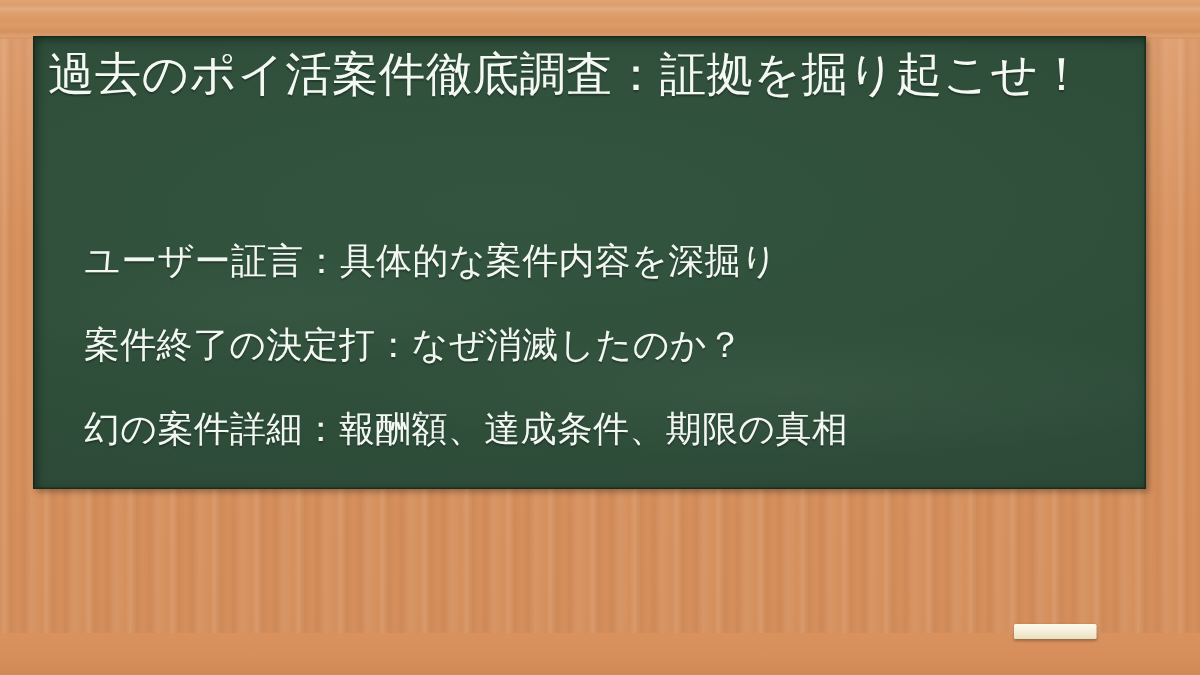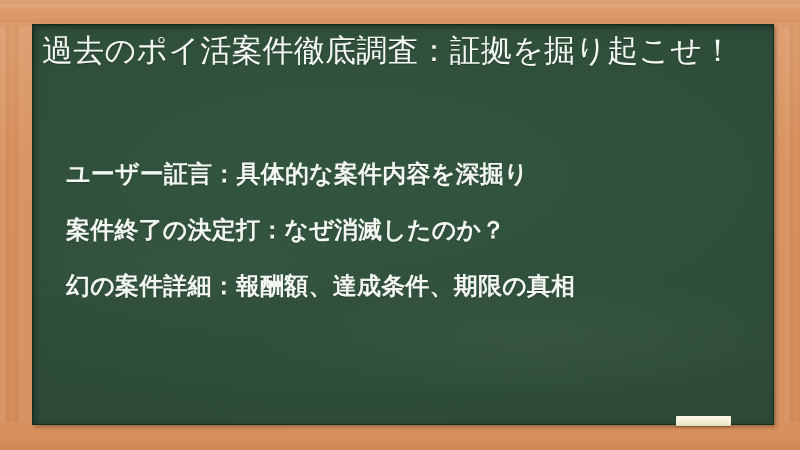--- a/index.html
+++ b/index.html
@@ -64,24 +64,24 @@
     position: absolute;
     left: 0; bottom: 0;
     width: 800px; height: 28px;
     background: linear-gradient(180deg, #d9915e 0%, #d78e5b 60%, #d08857 100%);
     pointer-events: none;
   }
 
   
   #board {
     position: absolute;
-    left: 32px;
+    left: 22px;
     top: 24px;
     width: 742px;
-    height: 401px;
+    height: 302px;
     background:
       radial-gradient(ellipse 120% 90% at 42% 38%, #33553f 0%, #2f4e3a 55%, #2a4735 100%);
     box-shadow:
       inset 0 0 0 1px rgba(20,40,28,0.75),
       inset 2px 2px 7px rgba(0,0,0,0.45),
       2px 2px 4px rgba(0,0,0,0.30);
     overflow: hidden;
   }
 
   
@@ -121,21 +121,21 @@
     top: 122px;
     width: 700px;
     display: flex;
     flex-direction: column;
     gap: 0px;
   }
   .bullet {
     color: #f2f7f1;
     font-size: 24px;
     line-height: 56px;
-    font-weight: 700;
+    font-weight: 400;
     letter-spacing: 0.2px;
     text-shadow: 0 1px 1px rgba(0,0,0,0.28);
     white-space: nowrap;
   }
 
   
   #chalk-stick {
     position: absolute;
     left: 676px;
     top: 416px;

